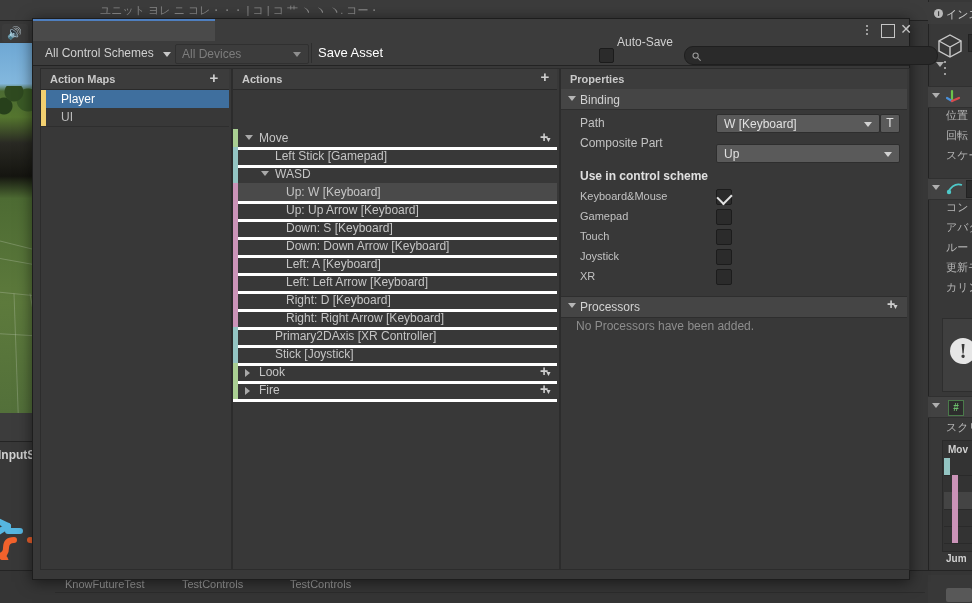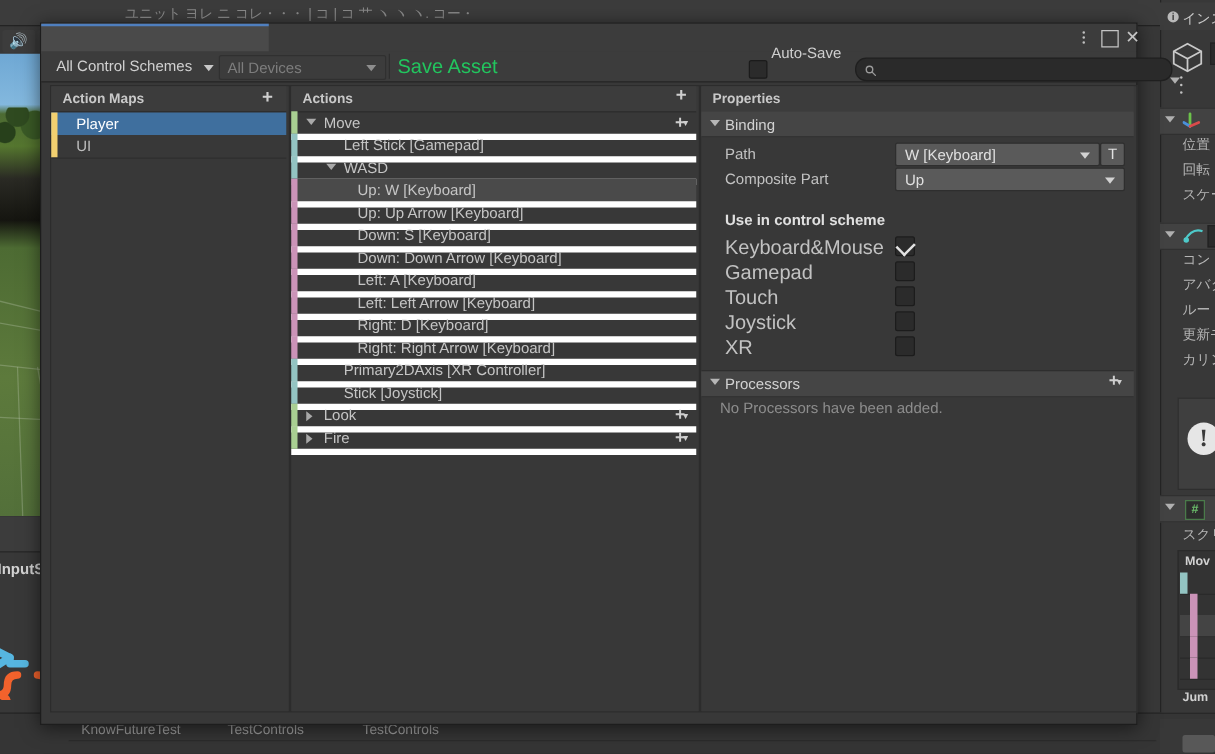--- a/index.html
+++ b/index.html
@@ -75,21 +75,21 @@
   #win-max{left:848px;top:5px;width:12px;height:12px;border:1.5px solid #c5c5c5;}
   #win-close{left:866px;top:3px;width:14px;height:14px;color:#c5c5c5;font-size:14px;line-height:14px;text-align:center;}
 
   
   #win-toolbar{left:0;top:22px;width:876px;height:24px;background:#3c3c3c;border-bottom:1px solid #232323;}
   #schemes-dd{left:6px;top:26px;height:17px;padding:0 16px 0 6px;line-height:17px;color:#d0d0d0;font-size:12px;white-space:nowrap;}
   #schemes-arrow{left:130px;top:33px;width:0;height:0;border-left:4px solid transparent;border-right:4px solid transparent;border-top:5px solid #c8c8c8;}
   #devices-dd{left:142px;top:25px;width:132px;height:18px;background:#3c3c3c;border:1px solid #303030;border-radius:2px;}
   #devices-label{left:149px;top:28px;color:#7d7d7d;font-size:12px;white-space:nowrap;}
   #devices-arrow{left:260px;top:33px;width:0;height:0;border-left:4px solid transparent;border-right:4px solid transparent;border-top:5px solid #8e8e8e;}
-  #save-asset{left:285px;top:26px;color:#22c55e;font-size:16px;white-space:nowrap;}
+  #save-asset{left:285px;top:26px;color:#ffffff;font-size:13px;white-space:nowrap;}
   #toolbar-sep{left:278px;top:24px;width:1px;height:20px;background:#2e2e2e;}
   #autosave-box{left:566px;top:29px;width:13px;height:13px;background:#2b2b2b;border:1px solid #1b1b1b;border-radius:2px;}
   #autosave-label{left:584px;top:16px;color:#cfcfcf;font-size:12px;white-space:nowrap;}
   #search-field{left:651px;top:27px;width:252px;height:17px;background:#2a2a2a;border:1px solid #1f1f1f;border-radius:9px;}
   #search-icon{left:659px;top:31px;width:9px;height:9px;}
   #search-input-text{left:673px;top:30px;color:#8a8a8a;font-size:11px;}
   #win-dragdots{left:910px;top:40px;width:4px;height:24px;}
 
   
   .col-header{position:absolute;height:20px;background:#3c3c3c;border-bottom:1px solid #2a2a2a;}
@@ -99,42 +99,42 @@
   #col-actions{left:232px;top:68px;width:326px;height:500px;background:#383838;border:1px solid #2c2c2c;}
   #col-props{left:560px;top:68px;width:348px;height:500px;background:#383838;border:1px solid #2c2c2c;}
 
   
   .map-row{position:absolute;left:41px;width:188px;height:18px;}
   .map-bar{position:absolute;left:0;top:0;width:5px;height:18px;}
   .map-label{position:absolute;left:20px;top:2px;font-size:12px;white-space:nowrap;}
   #map-list-bottom{left:41px;top:126px;width:188px;height:1px;background:#2e2e2e;}
 
   
-  .act-row{position:absolute;left:233px;width:324px;height:18px;border-bottom:5px solid #ffffff;}
+  .act-row{position:absolute;left:233px;width:324px;height:18px;border-bottom:3px solid #ffffff;margin-top:40px;}
   .act-bar{position:absolute;left:0;top:0;width:5px;height:18px;}
   .act-label{position:absolute;top:2px;font-size:12px;white-space:nowrap;color:#c5c5c5;}
   .act-arrow{position:absolute;top:6px;width:0;height:0;}
   .arrow-down{border-left:4px solid transparent;border-right:4px solid transparent;border-top:5px solid #a9a9a9;}
   .arrow-right{border-top:4px solid transparent;border-bottom:4px solid transparent;border-left:5px solid #a9a9a9;}
   .act-plus{position:absolute;top:2px;right:6px;width:14px;height:14px;color:#cfcfcf;font-size:14px;
      line-height:13px;text-align:center;font-weight:bold;}
   .act-plus small{position:absolute;right:-1px;bottom:-1px;font-size:7px;font-weight:normal;}
 
   
   #props-binding-hdr{left:561px;top:89px;width:346px;height:20px;background:#454545;border-bottom:1px solid #2e2e2e;}
   #props-binding-arrow{left:568px;top:96px;width:0;height:0;border-left:4px solid transparent;border-right:4px solid transparent;border-top:5px solid #b6b6b6;}
   #props-binding-label{left:580px;top:93px;font-size:12px;color:#d2d2d2;}
   .prop-label{position:absolute;left:580px;font-size:12px;color:#c2c2c2;white-space:nowrap;}
   .prop-dd{position:absolute;height:17px;background:#5a5a5a;border:1px solid #2e2e2e;border-radius:2px;}
   .prop-dd-text{position:absolute;top:2px;left:7px;font-size:12px;color:#e0e0e0;white-space:nowrap;}
   .prop-dd-arrow{position:absolute;top:7px;width:0;height:0;border-left:4px solid transparent;border-right:4px solid transparent;border-top:5px solid #d2d2d2;}
   #path-tbtn{left:880px;top:114px;width:18px;height:17px;background:#5a5a5a;border:1px solid #2e2e2e;border-radius:2px;
      color:#e0e0e0;font-size:12px;line-height:16px;text-align:center;}
   #use-scheme-title{left:580px;top:169px;font-size:12px;font-weight:bold;color:#e0e0e0;}
-  .scheme-label{position:absolute;left:580px;font-size:16px;color:#c2c2c2;white-space:nowrap;}
+  .scheme-label{position:absolute;left:580px;font-size:11px;color:#c2c2c2;white-space:nowrap;}
   .scheme-box{position:absolute;left:716px;width:14px;height:14px;background:#2b2b2b;border:1px solid #1c1c1c;border-radius:2px;}
   .scheme-check{position:absolute;left:718px;width:11px;height:8px;border-left:2px solid #e2e2e2;border-bottom:2px solid #e2e2e2;transform:rotate(-45deg);}
   #proc-hdr{left:561px;top:296px;width:346px;height:20px;background:#454545;border-top:1px solid #2e2e2e;border-bottom:1px solid #2e2e2e;}
   #proc-arrow{left:568px;top:303px;width:0;height:0;border-left:4px solid transparent;border-right:4px solid transparent;border-top:5px solid #b6b6b6;}
   #proc-label{left:580px;top:300px;font-size:12px;color:#d2d2d2;}
   #proc-plus{left:884px;top:298px;width:14px;height:14px;color:#cfcfcf;font-size:14px;line-height:13px;text-align:center;font-weight:bold;}
   #proc-plus small{position:absolute;right:-1px;bottom:-1px;font-size:7px;font-weight:normal;}
   #proc-empty{left:576px;top:319px;font-size:12px;color:#8d8d8d;}
 </style>
 </head>
@@ -395,21 +395,21 @@
 <div class="abs" id="props-binding-label">Binding</div>
 
 <div class="abs prop-label" style="top:116px;">Path</div>
 <div class="abs prop-dd" style="left:716px;top:114px;width:162px;">
   <span class="prop-dd-text">W [Keyboard]</span>
   <span class="prop-dd-arrow" style="right:7px;"></span>
 </div>
 <div class="abs" id="path-tbtn">T</div>
 
 <div class="abs prop-label" style="top:136px;">Composite Part</div>
-<div class="abs prop-dd" style="left:716px;top:134px;width:182px;">
+<div class="abs prop-dd" style="left:716px;top:144px;width:182px;">
   <span class="prop-dd-text">Up</span>
   <span class="prop-dd-arrow" style="right:7px;"></span>
 </div>
 
 <div class="abs" id="use-scheme-title">Use in control scheme</div>
 
 <div class="abs scheme-label" style="top:190px;">Keyboard&amp;Mouse</div>
 <div class="abs scheme-box" style="top:189px;"></div>
 <div class="abs scheme-check" style="top:192px;"></div>
 

